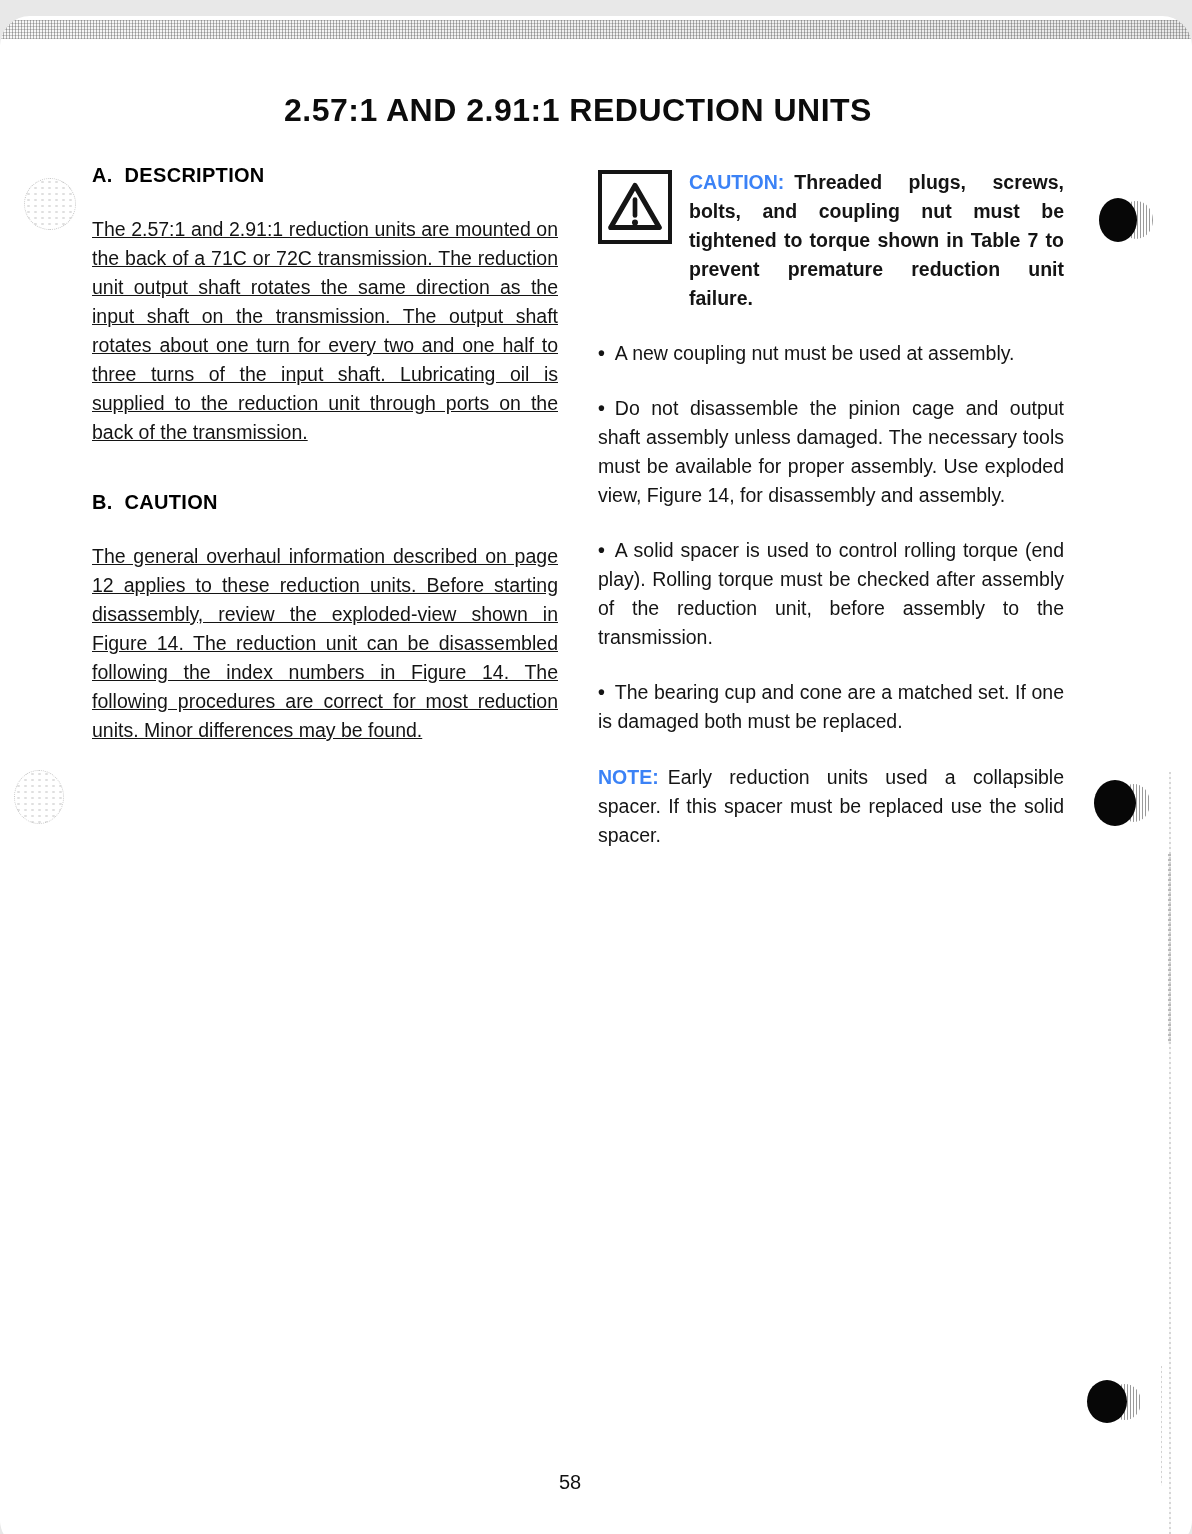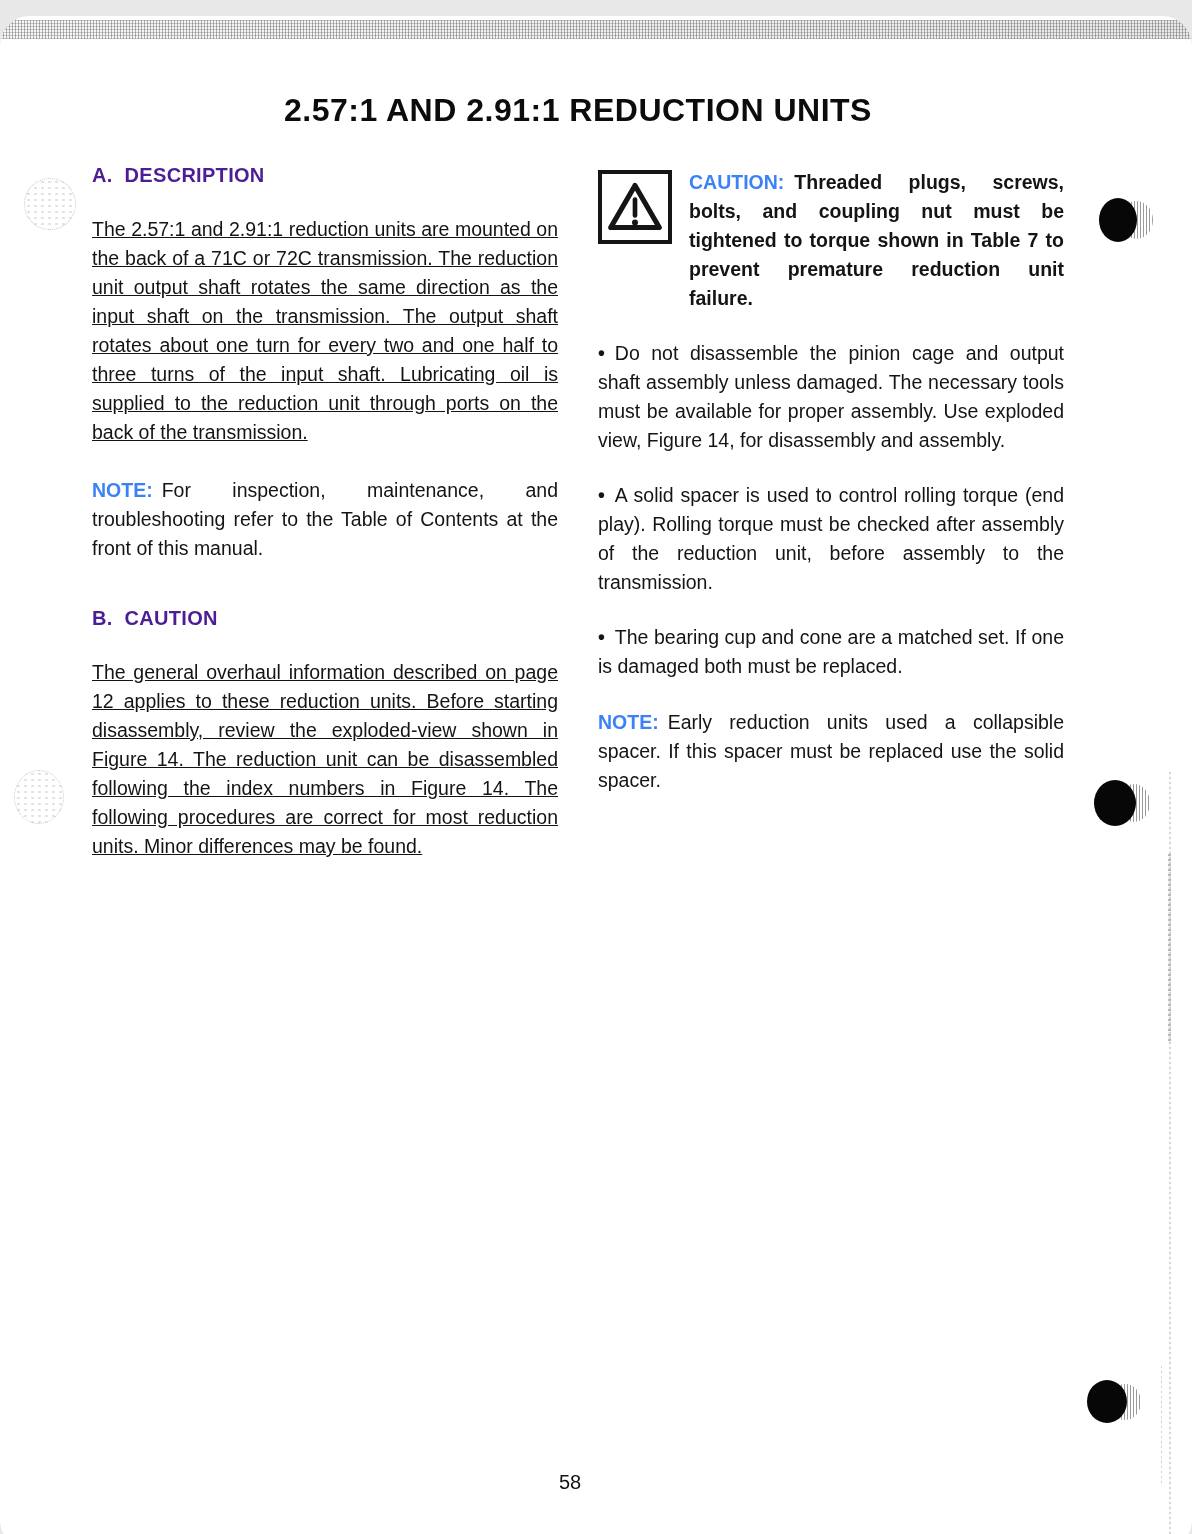--- a/index.html
+++ b/index.html
@@ -26,21 +26,21 @@
   .title {
     position:absolute; top:76px; left:0; right:36px;
     text-align:center;
     font-size:32px; font-weight:700; letter-spacing:.5px;
     color:#0c0c0c;
   }
   .col { position:absolute; width:466px; }
   .col.left  { left:92px;  top:148px; }
   .col.right { left:598px; top:152px; }
 
-  h2.heading { font-size:20px; font-weight:700; letter-spacing:.3px; color:#4c1d95; }
+  h2.heading { font-size:20px; font-weight:700; letter-spacing:.3px; color:#000000; }
   h2.heading .prefix { margin-right:12px; }
   h2.sec-b { margin-top:44px; }
 
   p.body {
     font-size:19.5px; line-height:29px;
     text-align:justify;
     color:#141414;
   }
   p.first-para { margin-top:28px;text-decoration:underline; }
   p.note-para  { margin-top:29px; }
@@ -113,40 +113,40 @@
 
   <div class="scan-band"></div>
 
   <h1 class="title">2.57:1 AND 2.91:1 REDUCTION UNITS</h1>
 
   <div class="col left">
     <h2 class="heading sec-a"><span class="prefix">A.</span><span>DESCRIPTION</span></h2>
 
     <p class="body first-para">The 2.57:1 and 2.91:1 reduction units are mounted on the back of a 71C or 72C transmission. The reduction unit output shaft rotates the same direction as the input shaft on the transmission. The output shaft rotates about one turn for every two and one half to three turns of the input shaft. Lubricating oil is supplied to the reduction unit through ports on the back of the transmission.</p>
 
-    <p class="body note-para"><span class="bold-lead">NOTE:</span><span>For inspection, maintenance, and troubleshooting refer to the Table of Contents at the front of this manual.</span></p>
 
     <h2 class="heading sec-b"><span class="prefix">B.</span><span>CAUTION</span></h2>
 
     <p class="body first-para">The general overhaul information described on page 12 applies to these reduction units. Before starting disassembly, review the exploded-view shown in Figure 14. The reduction unit can be disassembled following the index numbers in Figure 14. The following procedures are correct for most reduction units. Minor differences may be found.</p>
   </div>
 
   <div class="col right">
 
     <div class="caution">
       <div class="caution-icon-box">
         <svg width="56" height="52" viewBox="0 0 60 54" aria-hidden="true">
           <path d="M30 4 L56 49 L4 49 Z" fill="none" stroke="#151515" stroke-width="5.5" stroke-linejoin="round"></path>
           <line x1="30" y1="19" x2="30" y2="36" stroke="#151515" stroke-width="5" stroke-linecap="round"></line>
           <circle cx="30" cy="43.5" r="3.2" fill="#151515"></circle>
         </svg>
       </div>
       <p class="body caution-text"><span class="bold-lead">CAUTION:</span><span>Threaded plugs, screws, bolts, and coupling nut must be tightened to torque shown in Table 7 to prevent premature reduction unit failure.</span></p>
     </div>
 
+    <p class="body bullet"><span class="marker">•</span><span>A new coupling nut must be used at assembly.</span></p>
 
     <p class="body bullet"><span class="marker">•</span><span>Do not disassemble the pinion cage and output shaft assembly unless damaged. The necessary tools must be available for proper assembly. Use exploded view, Figure 14, for disassembly and assembly.</span></p>
 
     <p class="body bullet"><span class="marker">•</span><span>A solid spacer is used to control rolling torque (end play). Rolling torque must be checked after assembly of the reduction unit, before assembly to the transmission.</span></p>
 
     <p class="body bullet"><span class="marker">•</span><span>The bearing cup and cone are a matched set. If one is damaged both must be replaced.</span></p>
 
     <p class="body note-block"><span class="bold-lead">NOTE:</span><span>Early reduction units used a collapsible spacer. If this spacer must be replaced use the solid spacer.</span></p>
 
 

